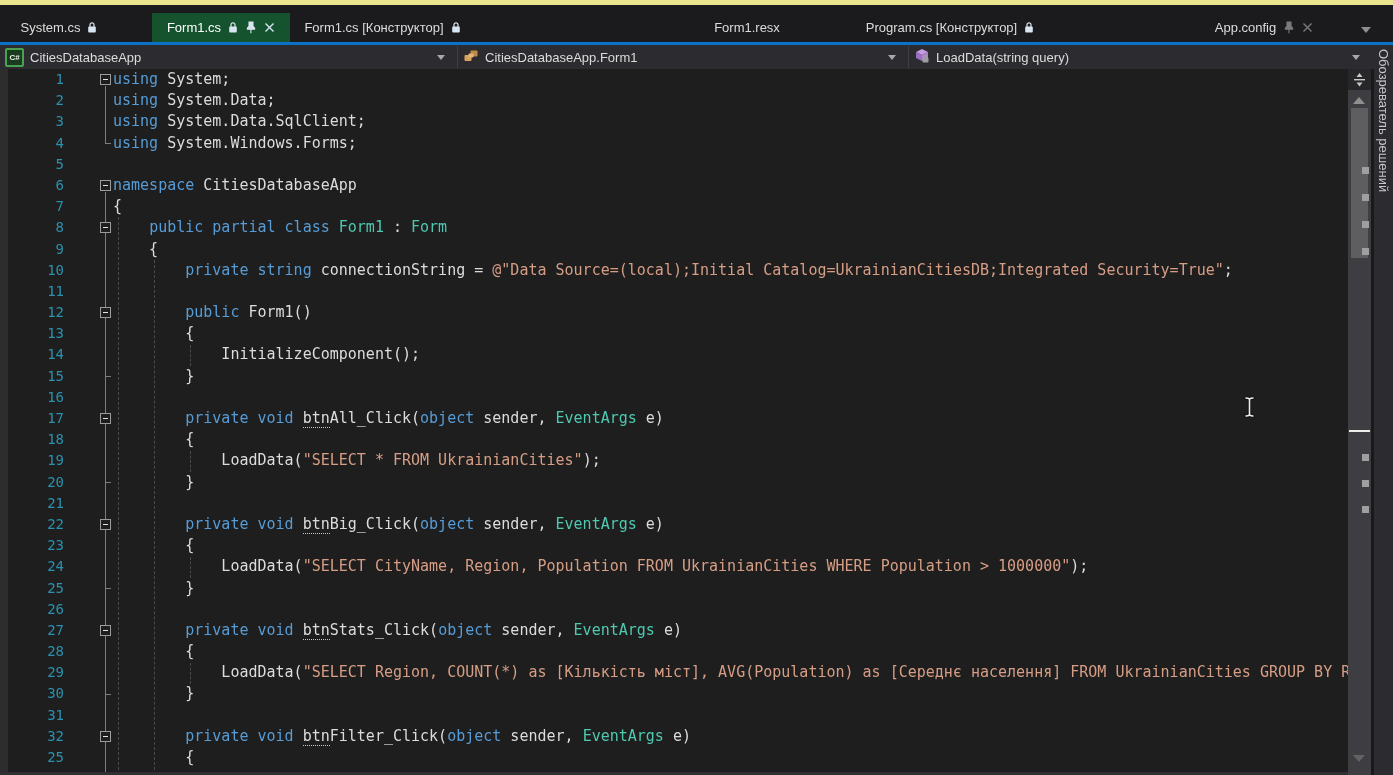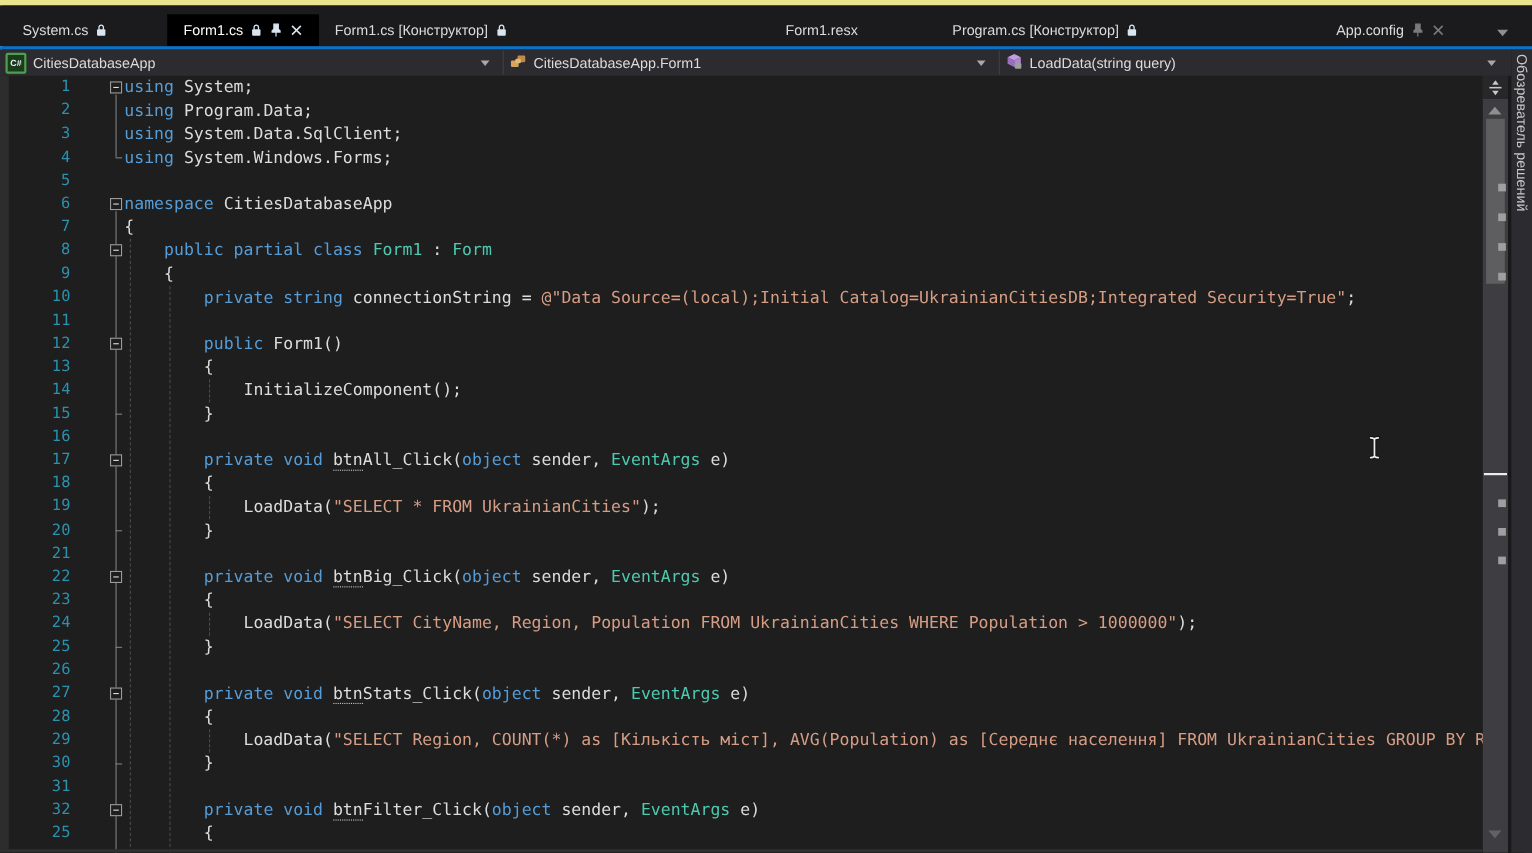--- a/index.html
+++ b/index.html
@@ -4,21 +4,21 @@
 <style>
   html,body{margin:0;padding:0;background:#1E1E1E;}
   body{width:1393px;height:775px;position:relative;overflow:hidden;
        font-family:"Liberation Sans",sans-serif;-webkit-font-smoothing:antialiased;}
   
   #yellow-strip{position:absolute;left:0;top:0;width:1393px;height:5px;background:#EBE48F;}
   #yellow-sliver{position:absolute;left:0;top:5px;width:2px;height:40px;background:#EBE48F;}
   #tab-bar{position:absolute;left:0;top:5px;width:1393px;height:37px;background:#1B1B1D;}
   .tab{position:absolute;bottom:0;height:29px;display:flex;align-items:center;justify-content:center;
        gap:7px;color:#DCDCDC;font-size:13px;white-space:nowrap;cursor:default;}
-  .tab.active{background:#000000;color:#FFFFFF;}
+  .tab.active{background:#14532d;color:#FFFFFF;}
   .tab .ticon{display:inline-flex;align-items:center;}
   .tab .ticon svg{display:block;}
   #tab-overflow{position:absolute;right:22px;top:22px;width:0;height:0;
       border-left:5px solid transparent;border-right:5px solid transparent;border-top:6px solid #8E8E8E;}
   #blue-line{position:absolute;left:0;top:42px;width:1393px;height:3px;background:#0C72C7;}
   
   #nav-bar{position:absolute;left:0;top:45px;width:1374px;height:24px;background:#2C2C30;}
   .nav-sec{position:absolute;top:0;height:24px;display:flex;align-items:center;gap:6px;
       color:#DCDCDC;font-size:13px;padding-left:5px;box-sizing:border-box;}
   .nav-sep{position:absolute;top:1px;width:1px;height:22px;background:#3F3F46;}
@@ -200,21 +200,21 @@
     </div>
   <div id="rows">
       <div class="row">
         <span class="ln">1</span>
         <span class="foldcell"></span>
         <span class="code"><span class="k">using</span><span class="p"> System;</span></span>
       </div>
       <div class="row">
         <span class="ln">2</span>
         <span class="foldcell"></span>
-        <span class="code"><span class="k">using</span><span class="p"> Program.Data;</span></span>
+        <span class="code"><span class="k">using</span><span class="p"> System.Data;</span></span>
       </div>
       <div class="row">
         <span class="ln">3</span>
         <span class="foldcell"></span>
         <span class="code"><span class="k">using</span><span class="p"> System.Data.SqlClient;</span></span>
       </div>
       <div class="row">
         <span class="ln">4</span>
         <span class="foldcell"></span>
         <span class="code"><span class="k">using</span><span class="p"> System.Windows.Forms;</span></span>

